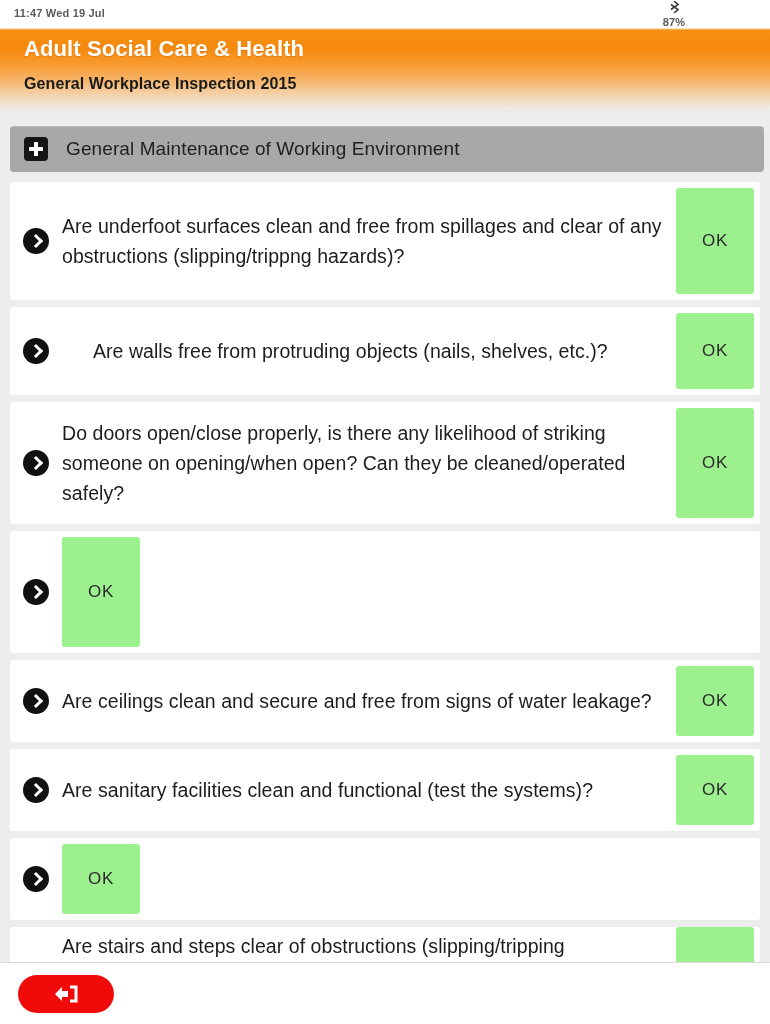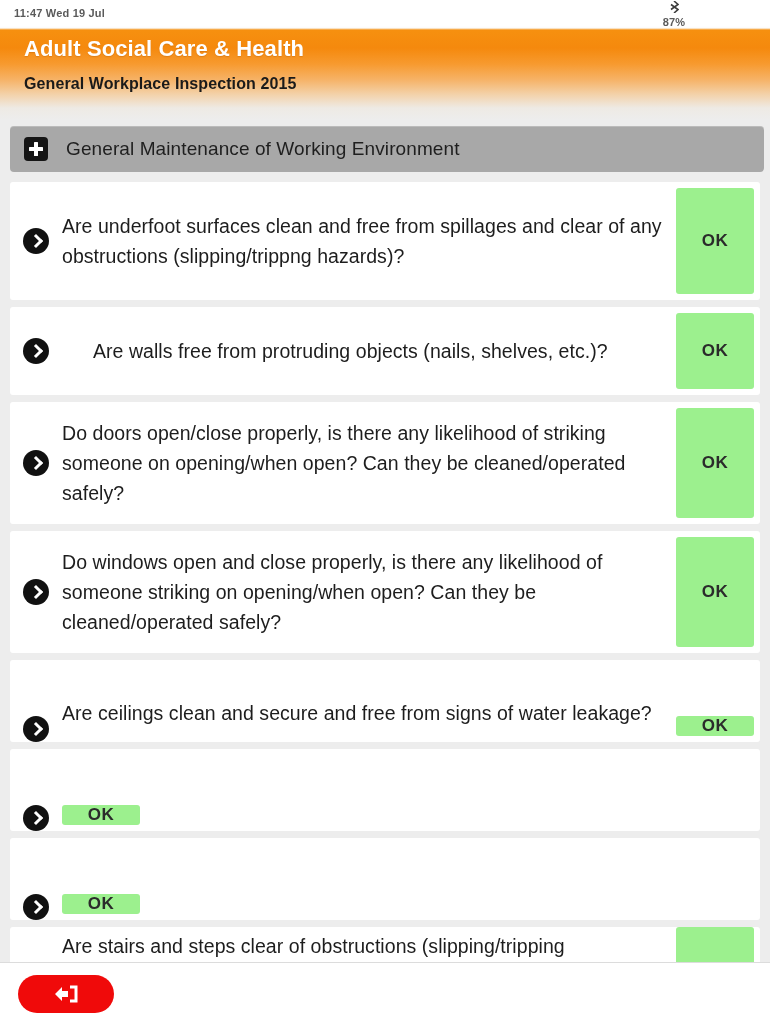--- a/index.html
+++ b/index.html
@@ -195,32 +195,32 @@
     letter-spacing: 0.05px;
   }
   .q-status {
     flex: 0 0 auto;
     width: 78px;
     background: #9cf08e;
     display: flex;
     align-items: center;
     justify-content: center;
     font-size: 17px;
-    font-weight: bold;
+    font-weight: normal;
     color: #2b2b2b;
     letter-spacing: 0.6px;
     border-radius: 3px;
     margin: 6px 6px 6px 0;
   }
 
   
   .h-tall   { min-height: 118px; }
   .h-tallest{ min-height: 122px; }
   .h-mid    { min-height: 88px; gap: 31px; }
-  .h-short  { min-height: 82px; align-items: flex-end; }
+  .h-short  { min-height: 82px; }
 
   .q-row.clipped {
     min-height: 30px;
     margin-bottom: 0;
   }
   .q-row.clipped .q-text {
     padding-top: 4px;
     padding-bottom: 8px;
     align-items: flex-start;
     height: 26px;
@@ -317,36 +317,36 @@
       <span class="chevron-icon"></span>
     </div>
     <div class="q-text">Do doors open/close properly, is there any likelihood of striking someone on opening/when open? Can they be cleaned/operated safely?</div>
     <div class="q-status">OK</div>
   </div>
 
   <div class="q-row h-tallest">
     <div class="q-chevron-cell">
       <span class="chevron-icon"></span>
     </div>
-    <div class="q-text">Do windows open and close properly, is there any likelihood of someone striking on opening/when open? Can they be cleaned/operated safely?</div>
     <div class="q-status">OK</div>
   </div>
 
   <div class="q-row h-short">
     <div class="q-chevron-cell">
       <span class="chevron-icon"></span>
     </div>
     <div class="q-text">Are ceilings clean and secure and free from signs of water leakage?</div>
     <div class="q-status">OK</div>
   </div>
 
   <div class="q-row h-short">
     <div class="q-chevron-cell">
       <span class="chevron-icon"></span>
     </div>
+    <div class="q-text">Are sanitary facilities clean and functional (test the systems)?</div>
     <div class="q-status">OK</div>
   </div>
 
   <div class="q-row h-short">
     <div class="q-chevron-cell">
       <span class="chevron-icon"></span>
     </div>
     <div class="q-status">OK</div>
   </div>
 

